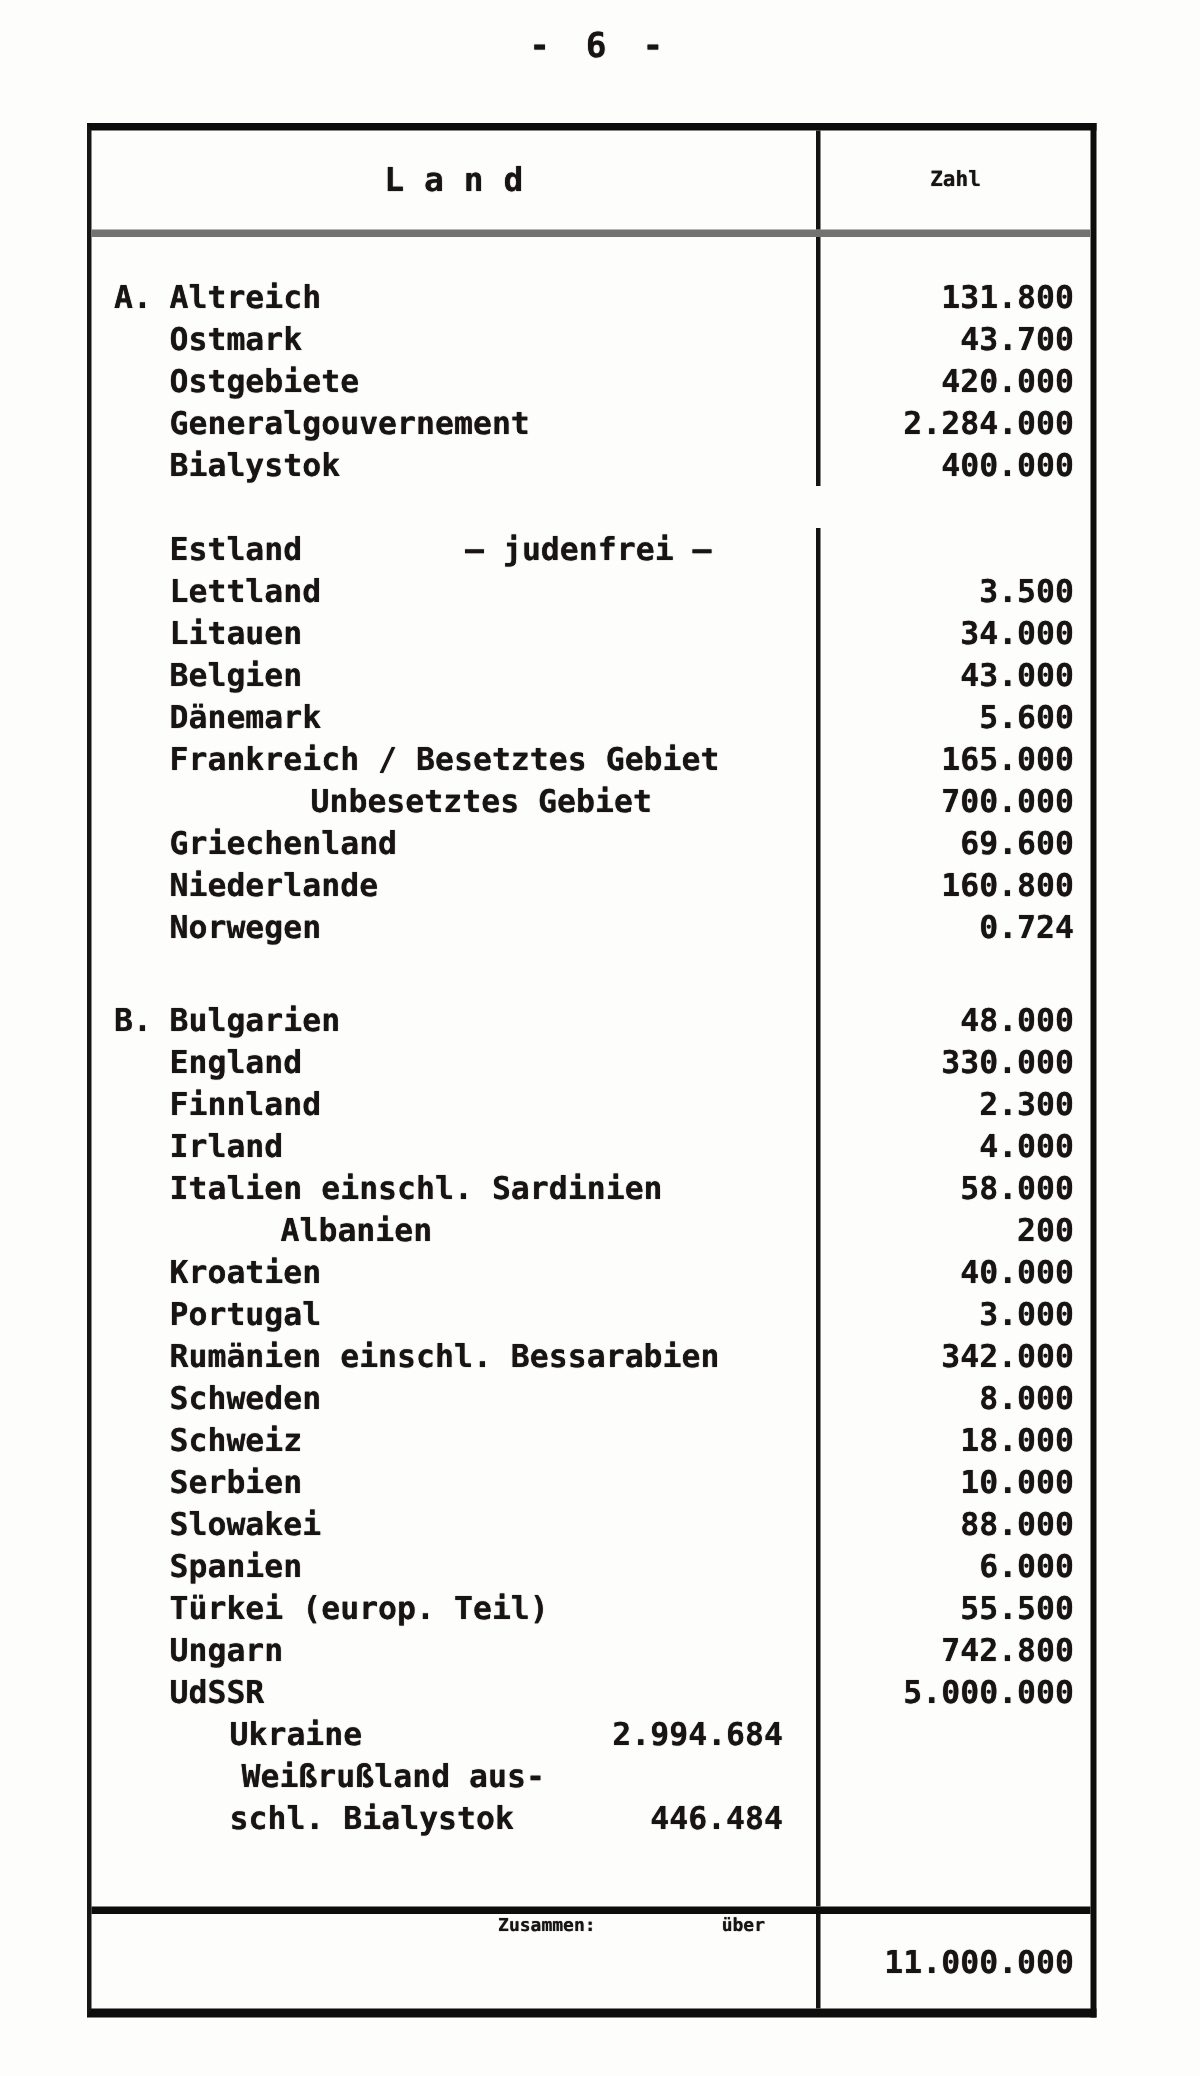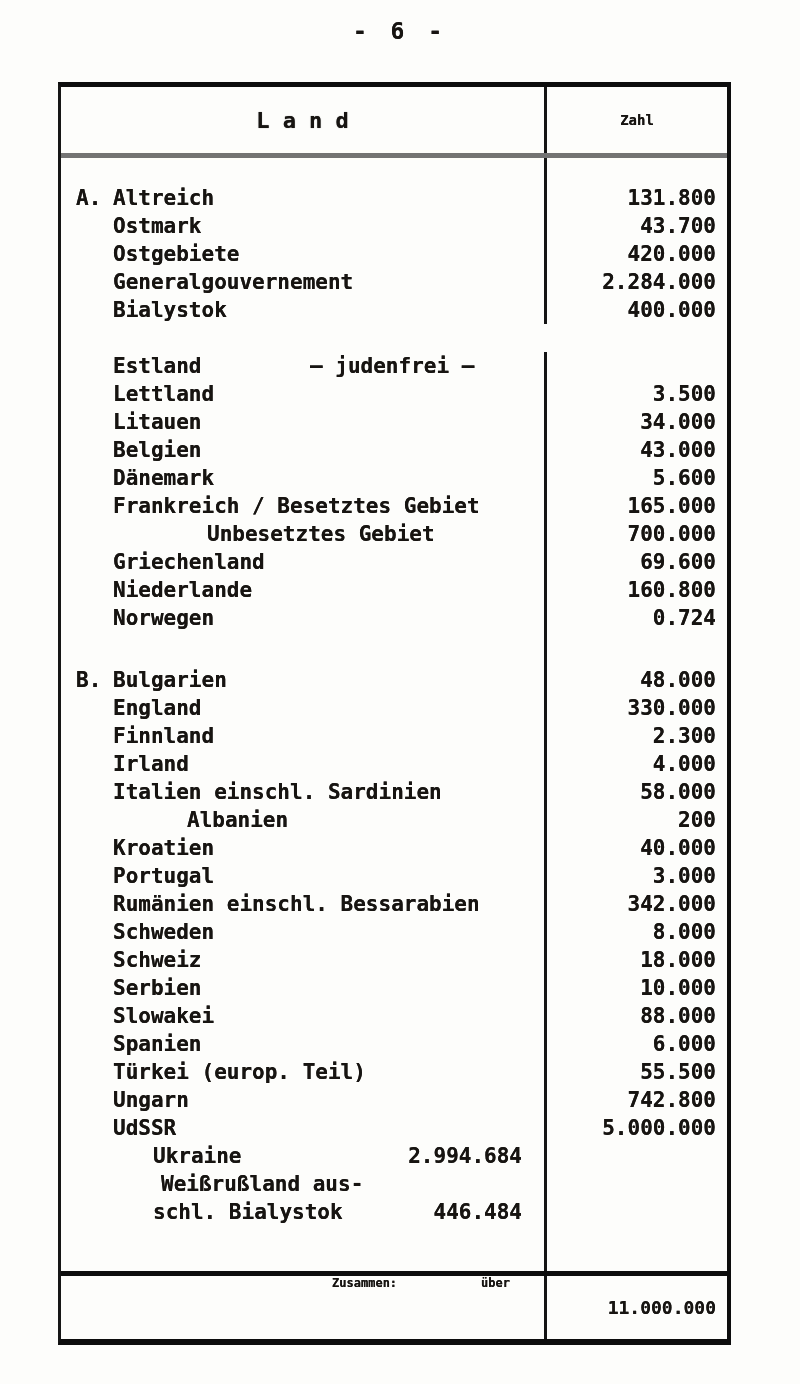--- a/index.html
+++ b/index.html
@@ -123,21 +123,21 @@
     justify-content: flex-end;
     padding-right: 34px;
     font-size: 12px;
     text-shadow: 0 0 0.6px rgba(12,10,8,0.85);
   }
   .foot-gap { display: inline-block; width: 84px; }
   .foot-band .rcell {
     display: flex;
     align-items: center;
     justify-content: flex-end;
-    font-size: 18px;
+    font-size: 21px;
     text-shadow: 0 0 0.6px rgba(12,10,8,0.85);
   }
 </style>
 </head>
 <body>
 
 <div class="page">
 
   <div class="page-number">- 6 -</div>
 

